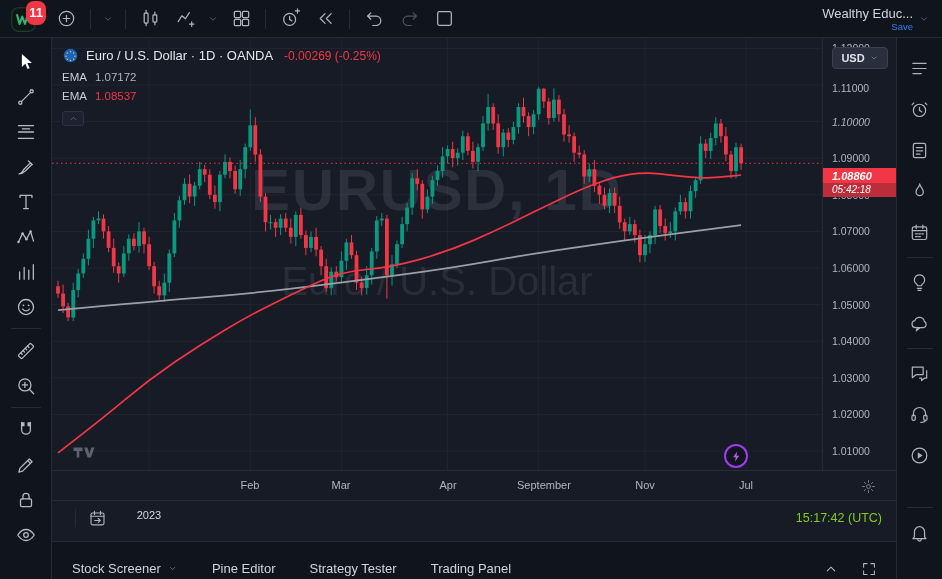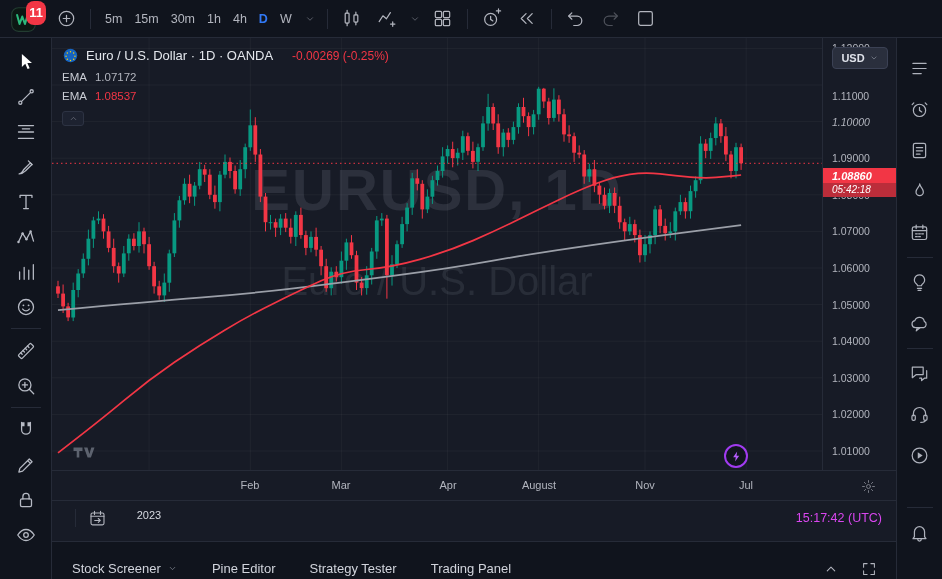--- a/index.html
+++ b/index.html
@@ -44,21 +44,21 @@
 .chart{position:absolute;left:52px;top:38px;width:844px;height:503px;background:#171b26}
 .plot{position:absolute;left:0;top:0;width:770px;height:432px;overflow:hidden}
 .plot svg.main{position:absolute;inset:0;z-index:2}
 .watermark{position:absolute;left:0;right:0;top:118px;text-align:center;pointer-events:none;z-index:1}
 .wm1{font-size:58px;font-weight:700;color:rgba(197,204,219,.12);letter-spacing:2px}
 .wm2{font-size:40px;color:rgba(197,204,219,.10);margin-top:36px}
 .legend{position:absolute;left:10px;top:9px;z-index:5}
 .lg-row1{display:flex;align-items:center;gap:7px}
 .flag{width:17px;height:17px}
 .lg-title{font-size:13px;color:#e4e7ed}
-.lg-change{font-size:12px;color:#f23645;margin-left:12px}
+.lg-change{font-size:12px;color:#f23645;margin-left:4px}
 .ind-row{display:flex;gap:8px;font-size:11.5px;margin-top:7px;align-items:center}
 .ind-label{color:#c9ccd4}
 .lg-collapse{margin-top:9px;width:22px;height:15px;background:#1d2230;border:1px solid #2d3343;border-radius:3px;color:#787b86;display:flex;align-items:center;justify-content:center}
 .lg-collapse .ic{width:11px;height:11px}
 .tv-mark{position:absolute;left:16px;bottom:6px;width:30px;height:24px;color:rgba(150,157,170,.55);z-index:3}
 .event-marker{position:absolute;top:406px;width:24px;height:24px;border-radius:50%;border:2px solid #a13bf0;background:rgba(16,20,29,.85);display:flex;align-items:center;justify-content:center;color:#b65cff;z-index:4}
 .event-marker .ic{width:13px;height:13px}
 .price-axis{position:absolute;left:770px;top:0;width:74px;height:432px;border-left:1px solid #262b38;font-size:10.5px;color:#b2b5be}
 .ylab{position:absolute;left:9px;line-height:12px}
 .usd-btn{position:absolute;top:9px;left:9px;width:56px;height:22px;background:#2a2f3d;border:1px solid #3b4154;border-radius:4px;display:flex;align-items:center;justify-content:center;gap:4px;font-size:11px;font-weight:700;color:#dfe2ea;z-index:4}
@@ -69,21 +69,21 @@
 .time-axis{position:absolute;left:0;top:432px;width:844px;height:30px;border-top:1px solid #262b38;font-size:11px;color:#b2b5be}
 .xlab{position:absolute;top:8px;width:44px;text-align:center}
 .xlab.major{color:#d6d9e0}
 .gearbtn{position:absolute;right:16px;top:3px;width:24px;height:24px;color:#787b86;display:flex;align-items:center;justify-content:center}
 .gearbtn .ic{width:17px;height:17px}
 .range-row{position:absolute;left:0;top:462px;width:844px;height:41px;border-top:1px solid #262b38;display:flex;align-items:center;padding:0 14px 6px 16px}
 .rangebtn{font-size:12.5px;color:#b2b5be;padding:4px 7px;border-radius:4px}
 .vsep2{width:1px;height:18px;background:#262b38;margin:0 7px;flex:none}
 .gotodate{width:28px;height:26px;display:flex;align-items:center;justify-content:center;color:#b2b5be}
 .gotodate .ic{width:19px;height:19px}
-.clock{margin-left:auto;font-size:12.5px;color:#d946ef}
+.clock{margin-left:auto;font-size:12.5px;color:#84cc16}
 
 .footer{position:absolute;left:52px;top:541px;width:844px;height:54px;background:#10141d;border-top:1px solid #262b38;display:flex;align-items:center;padding:0 14px 0 20px;gap:34px;z-index:8}
 .ftab{display:flex;align-items:center;gap:6px;font-size:13px;color:#d1d4dc}
 .ftab .ic{width:11px;height:11px;color:#9096a1}
 .fright{margin-left:auto;display:flex;gap:12px;color:#b2b5be}
 .fright .iconbtn{width:26px;height:26px}
 .fright .ic{width:18px;height:18px}
 </style>
 </head>
 <body>
@@ -100,29 +100,20 @@
     </div>
     <button class="iconbtn">
       <span class="ic">
           <svg viewBox="0 0 24 24" fill="none" stroke="currentColor" stroke-width="1.4" stroke-linecap="round" stroke-linejoin="round">
             <circle cx="12" cy="12" r="8.2"></circle>
             <path d="M12 8.3v7.4M8.3 12h7.4"></path>
           </svg>
         </span>
     </button>
     <div class="vsep"></div>
-    <div class="timeframes">
-        <button class="tf">5m</button>
-        <button class="tf">15m</button>
-        <button class="tf">30m</button>
-        <button class="tf">1h</button>
-        <button class="tf">4h</button>
-        <button class="tf active">D</button>
-        <button class="tf">W</button>
-      </div>
     <button class="caretbtn">
       <span class="ic">
           <svg viewBox="0 0 24 24" fill="none" stroke="currentColor" stroke-width="1.4" stroke-linecap="round" stroke-linejoin="round">
             <path d="M7 9.5l5 5 5-5"></path>
           </svg>
         </span>
     </button>
     <div class="vsep"></div>
     <button class="iconbtn">
       <span class="ic">
@@ -191,20 +182,31 @@
           </svg>
         </span>
     </button>
     <button class="iconbtn">
       <span class="ic">
           <svg viewBox="0 0 24 24" fill="none" stroke="currentColor" stroke-width="1.4" stroke-linecap="round" stroke-linejoin="round">
             <rect x="4.2" y="4.2" width="15.6" height="15.6" rx="2"></rect>
           </svg>
         </span>
     </button>
+    <div class="account">
+      <div class="acct-col">
+        <span class="acct-name">Wealthy Educ...</span>
+        <span class="save">Save</span>
+      </div>
+      <span class="ic tiny" style="color:#787b86">
+          <svg viewBox="0 0 24 24" fill="none" stroke="currentColor" stroke-width="1.4" stroke-linecap="round" stroke-linejoin="round">
+            <path d="M7 9.5l5 5 5-5"></path>
+          </svg>
+        </span>
+    </div>
   </header>
 
   <nav class="leftbar" id="leftbar">
       <button class="toolbtn active">
         <span class="ic">
           <svg viewBox="0 0 24 24" fill="none" stroke="currentColor" stroke-width="1.4" stroke-linecap="round" stroke-linejoin="round">
             <path d="M7.5 3.2v14.2l3.7-3.5 2.5 5.8 2.3-1-2.5-5.7h5z" fill="currentColor" stroke="none"></path>
           </svg>
         </span>
       </button>
@@ -774,21 +776,21 @@
             <svg viewBox="0 0 24 24" fill="none" stroke="currentColor" stroke-width="1.4" stroke-linecap="round" stroke-linejoin="round">
               <path d="M7 9.5l5 5 5-5"></path>
             </svg>
           </span>
       </button>
       <div class="price-badge" id="price-badge" style="top: 130px; font-style: italic;">
         <div class="pb-price">1.08860</div>
         <div class="pb-cd">05:42:18</div>
       </div>
     <div class="ylab" style="top: 4px;">1.12000</div>
-        <div class="ylab" style="top: 52px;">1.11000</div>
+        <div class="ylab" style="top: 44px;">1.11000</div>
         <div class="ylab" style="top: 78px; font-style: italic;">1.10000</div>
         <div class="ylab" style="top: 114px;">1.09000</div>
         <div class="ylab" style="top: 151px; text-align: center;">1.08000</div>
         <div class="ylab" style="top: 187px;">1.07000</div>
         <div class="ylab" style="top: 224px;">1.06000</div>
         <div class="ylab" style="top: 261px;">1.05000</div>
         <div class="ylab" style="top: 297px;">1.04000</div>
         <div class="ylab" style="top: 334px;">1.03000</div>
         <div class="ylab" style="top: 370px;">1.02000</div>
         <div class="ylab" style="top: 407px;">1.01000</div>
@@ -799,21 +801,21 @@
             <svg viewBox="0 0 24 24" fill="none" stroke="currentColor" stroke-width="1.4" stroke-linecap="round" stroke-linejoin="round">
               <circle cx="12" cy="12" r="2.8"></circle>
               <path d="M12 3.6v2.6M12 17.8v2.6M3.6 12h2.6M17.8 12h2.6M6.1 6.1l1.8 1.8M16.1 16.1l1.8 1.8M17.9 6.1l-1.8 1.8M7.9 16.1l-1.8 1.8"></path>
             </svg>
           </span>
       </button>
     <div class="xlab major" style="left: 75px; margin-top: 30px;">2023</div>
         <div class="xlab" style="left: 176px;">Feb</div>
         <div class="xlab" style="left: 267px;">Mar</div>
         <div class="xlab" style="left: 374px;">Apr</div>
-        <div class="xlab" style="left: 465px;">August</div>
+        <div class="xlab" style="left: 465px;">September</div>
         <div class="xlab" style="left: 571px;">Nov</div>
         <div class="xlab" style="left: 672px;">Jul</div>
       </div>
     <div class="range-row">
       <div class="vsep2"></div>
       <button class="gotodate">
         <span class="ic">
             <svg viewBox="0 0 24 24" fill="none" stroke="currentColor" stroke-width="1.4" stroke-linecap="round" stroke-linejoin="round">
               <rect x="3.8" y="5" width="16.4" height="15" rx="2"></rect>
               <path d="M3.8 9.2h16.4M8.2 3v4M15.8 3v4M8.5 14.5h7M13 12l2.5 2.5L13 17"></path>

